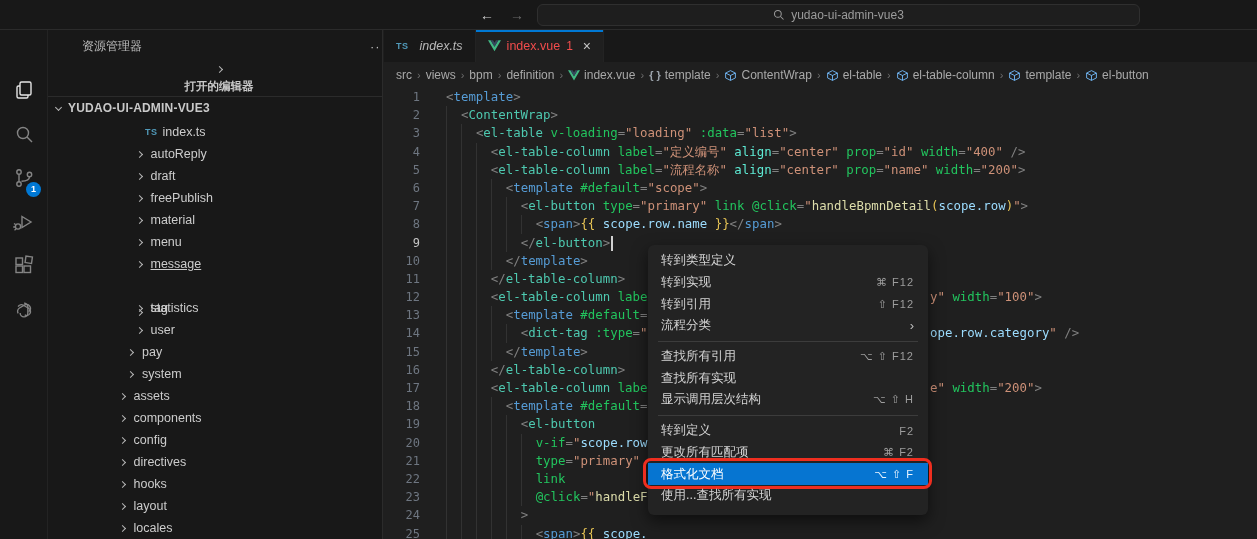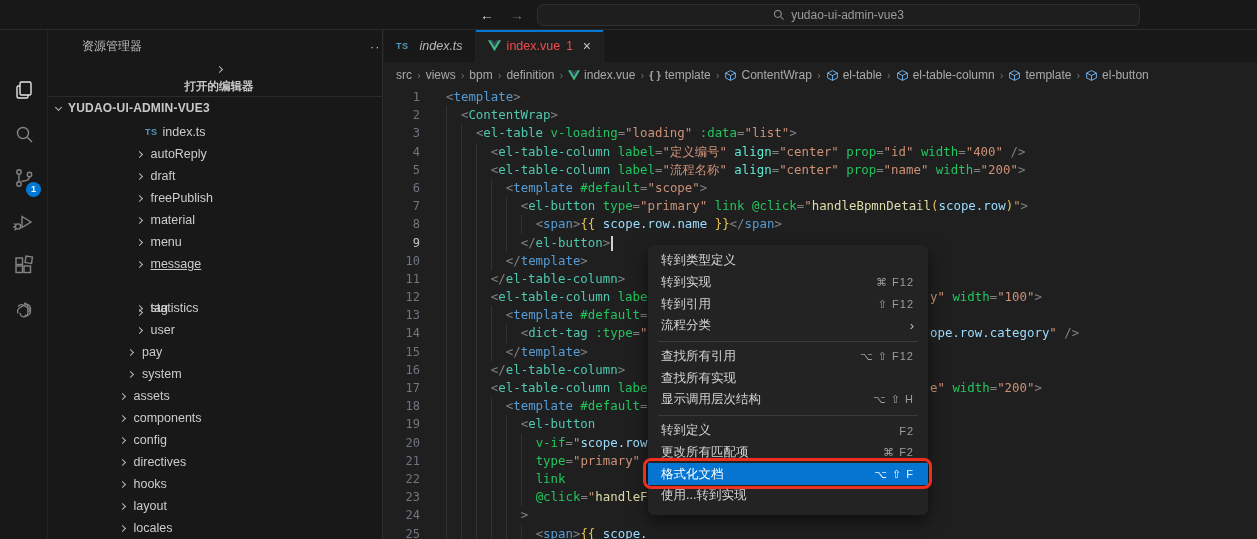--- a/index.html
+++ b/index.html
@@ -386,17 +386,17 @@
       </div>
       <div class="menu-item">
         <span>更改所有匹配项</span>
         <span class="mi-key">⌘ F2</span>
       </div>
       <div class="menu-item highlighted annotated">
         <span>格式化文档</span>
         <span class="mi-key">⌥ ⇧ F</span>
       </div>
       <div class="menu-item">
-        <span>使用...转到实现</span>
+        <span>使用...查找所有实现</span>
       </div>
     </div>
 
 </div>
 
 </body></html>

